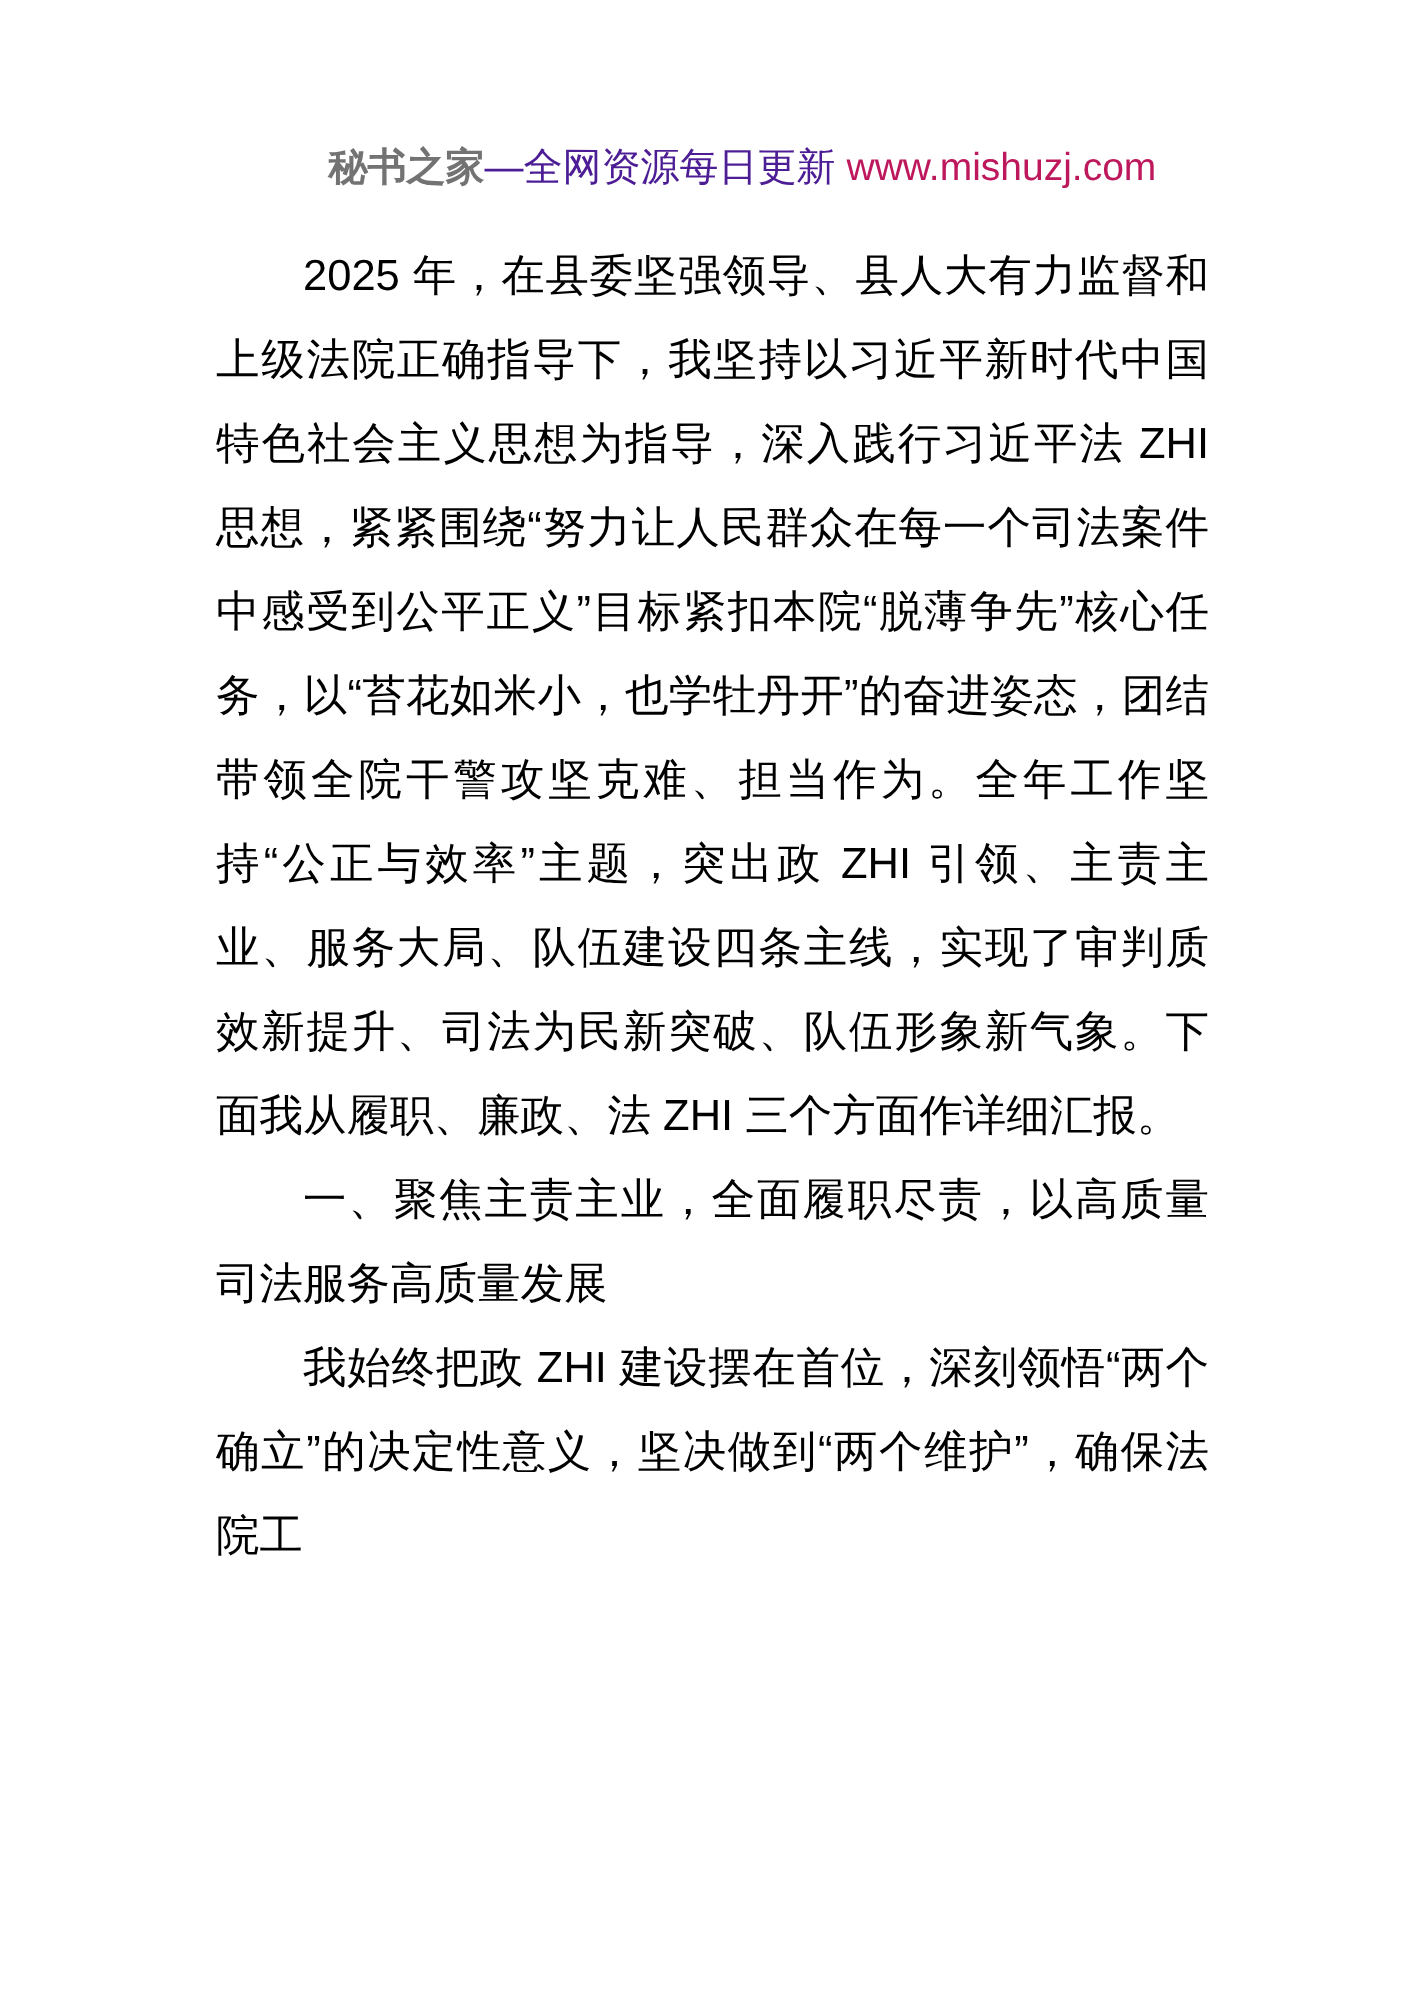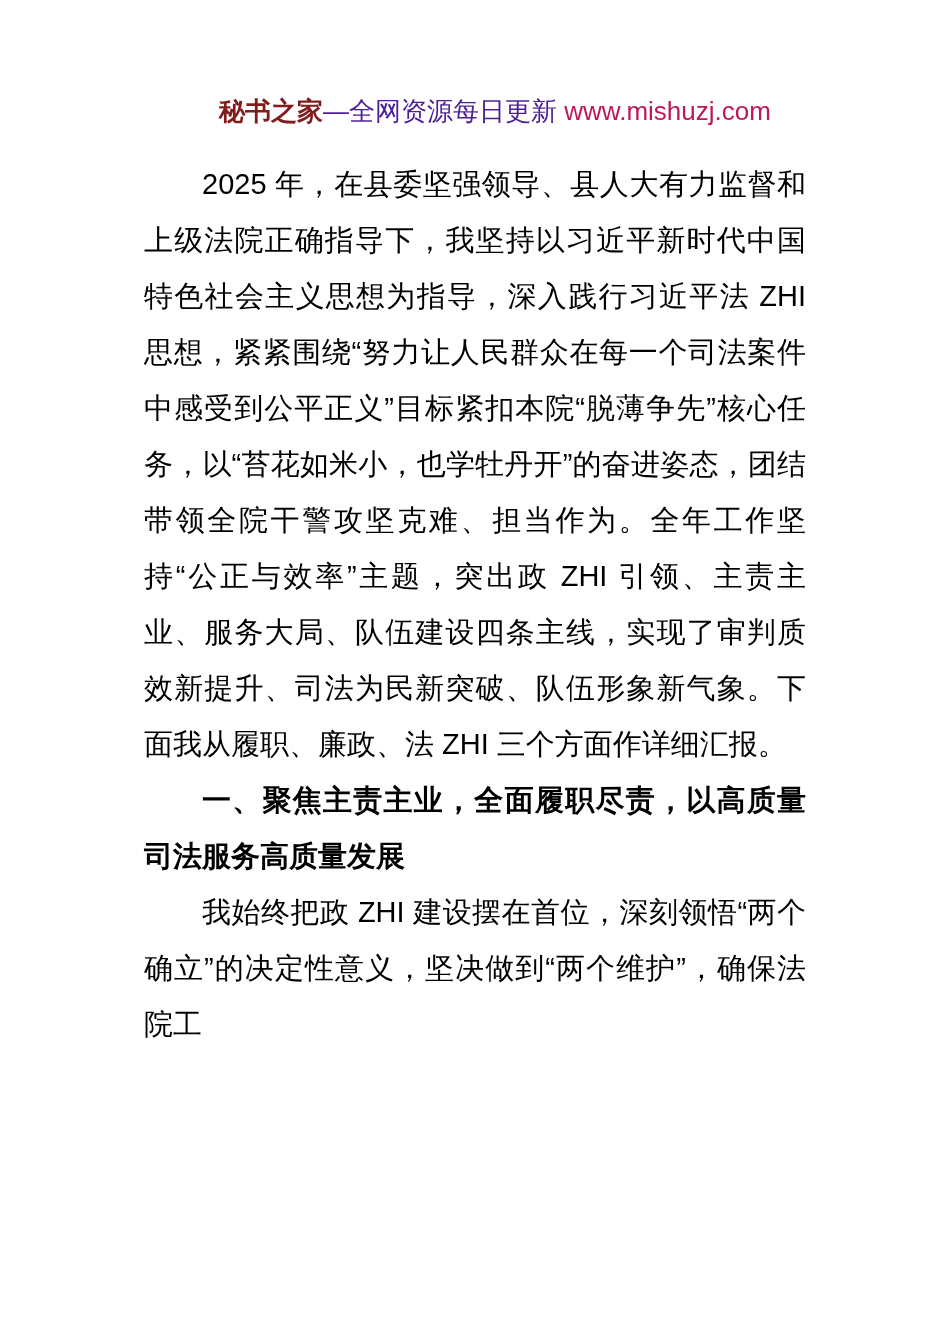--- a/index.html
+++ b/index.html
@@ -32,30 +32,30 @@
     margin:26px 144px 0 144px;
   }
   .para{
     margin:0;
     font-size:29px;
     line-height:56px;
     text-align:justify;
     text-indent:2em;
     word-break:break-all;
   }
-  .para.bold{font-weight:bold;}
+  .para.bold{font-weight:normal;}
   .inline-bold{font-weight:bold;}
 </style>
 </head>
 <body>
 
 <div class="page">
 
   <div class="site-header">
-    <span class="brand" style="color: #7f1d1d; margin-left: 40px;">秘书之家</span><span style="color: #4c1d95;">—全网资源每日更新 </span><span style="color: #be185d;">www.mishuzj.com</span>
+    <span class="brand" style="color: #737373; margin-left: 40px;">秘书之家</span><span style="color: #4c1d95;">—全网资源每日更新 </span><span style="color: #be185d;">www.mishuzj.com</span>
   </div>
 
 
   <div class="doc-body">
 
     <p class="para">2025 年，在县委坚强领导、县人大有力监督和上级法院正确指导下，我坚持以习近平新时代中国特色社会主义思想为指导，深入践行习近平法 ZHI 思想，紧紧围绕“努力让人民群众在每一个司法案件中感受到公平正义”目标紧扣本院“脱薄争先”核心任务，以“苔花如米小，也学牡丹开”的奋进姿态，团结带领全院干警攻坚克难、担当作为。全年工作坚持“公正与效率”主题，突出政 ZHI 引领、主责主业、服务大局、队伍建设四条主线，实现了审判质效新提升、司法为民新突破、队伍形象新气象。下面我从履职、廉政、法 ZHI 三个方面作详细汇报。</p>
 
     <p class="para bold">一、聚焦主责主业，全面履职尽责，以高质量司法服务高质量发展</p>
 
 

